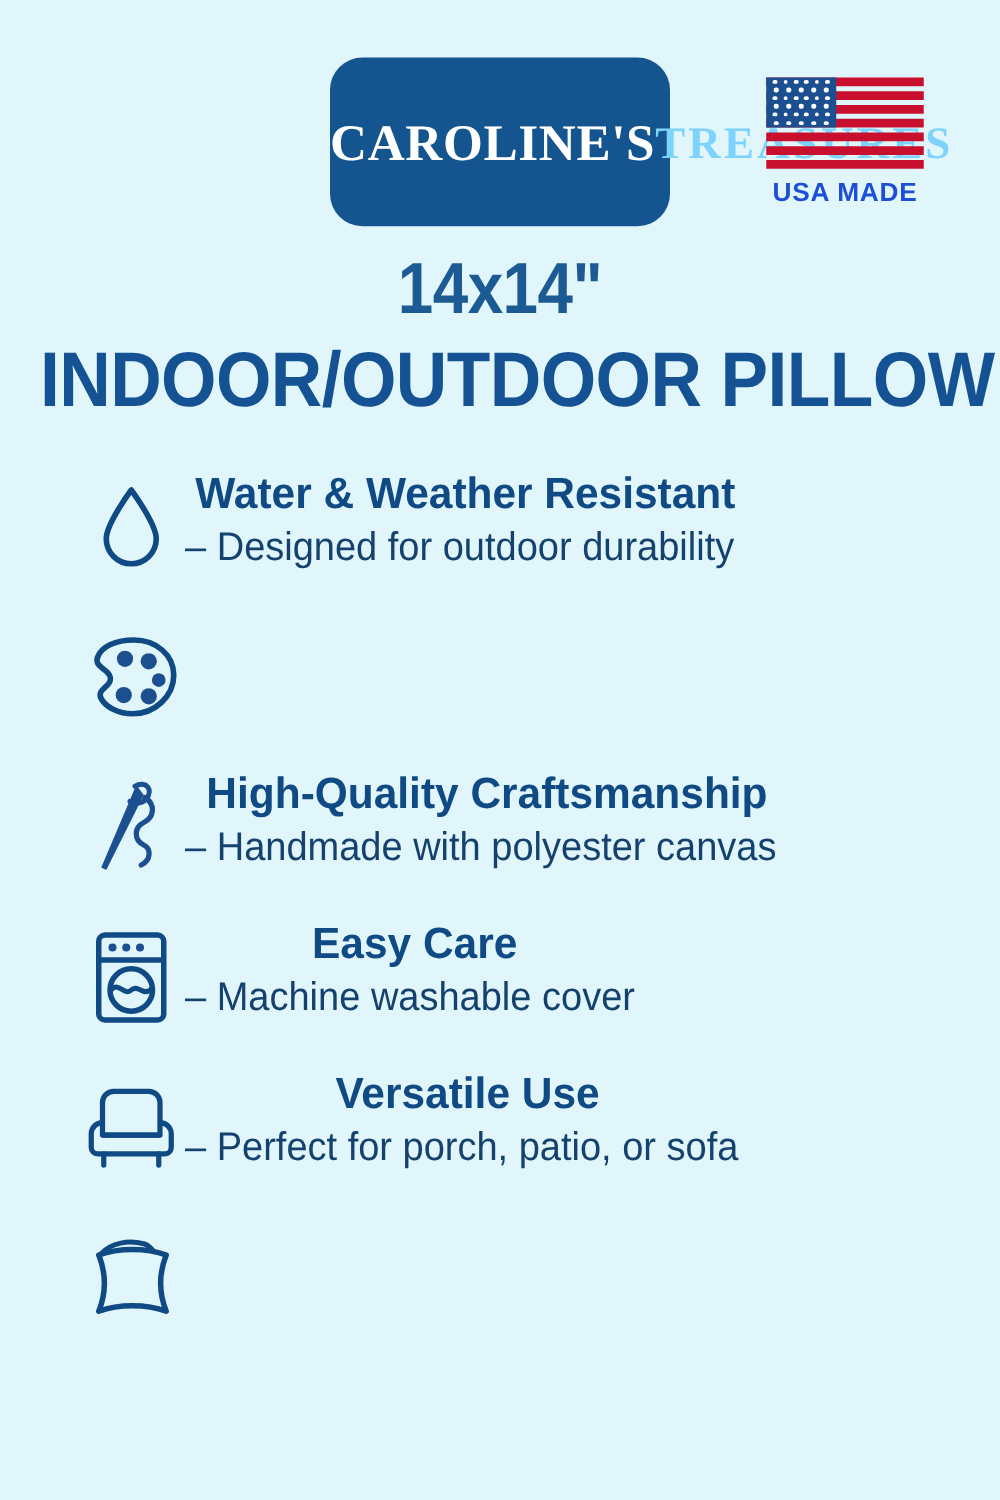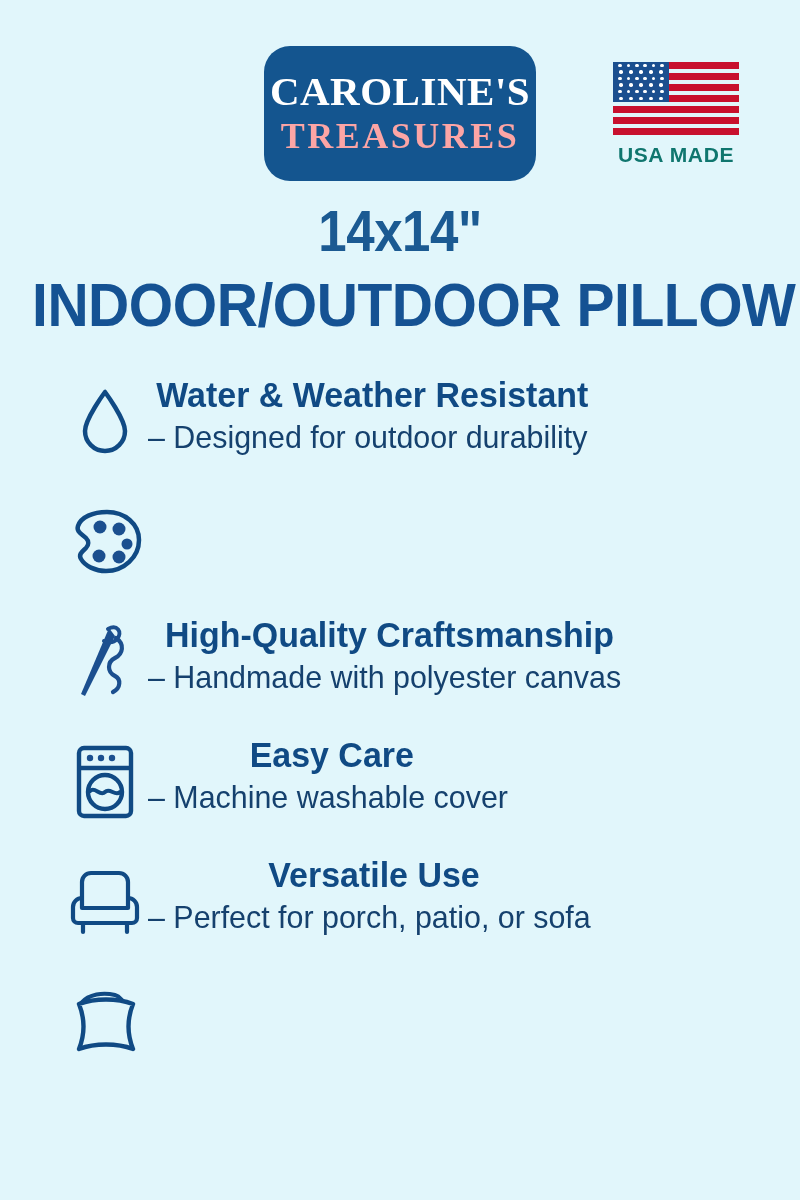--- a/index.html
+++ b/index.html
@@ -23,37 +23,37 @@
   }
   .brand-badge {
     position: absolute;
     left: 264px;
     top: 46px;
     width: 272px;
     height: 135px;
     background: #14558f;
     border-radius: 26px;
     display: flex;
-    flex-direction: column;
+    flex-direction: row;
     align-items: center;
-    justify-content: center;
+    justify-content: flex-start;
     box-sizing: border-box;
     padding-top: 2px;
   }
   .brand-line1 {
     color: #ffffff;
     font-family: "Liberation Serif", serif;
     font-weight: bold;
     font-size: 41px;
     letter-spacing: 0.5px;
     line-height: 1.05;
     white-space: nowrap;
   }
   .brand-line2 {
-    color: #fca5a5;
+    color: #7dd3fc;
     font-family: "Liberation Serif", serif;
     font-weight: bold;
     font-size: 36px;
     letter-spacing: 2.5px;
     line-height: 1.25;
     white-space: nowrap;
   }
 
   .usa-block {
     position: absolute;
@@ -92,21 +92,21 @@
     padding: 0 3px;
   }
   .flag .star {
     width: 3.4px;
     height: 3.4px;
     background: #ffffff;
     border-radius: 50%;
   }
   .usa-label {
     margin-top: 7px;
-    color: #0f766e;
+    color: #1d4ed8;
     font-weight: bold;
     font-size: 21px;
     letter-spacing: 0.6px;
   }
 
   
   .title-wrap {
     text-align: center;
     margin-top: 12px;
   }

